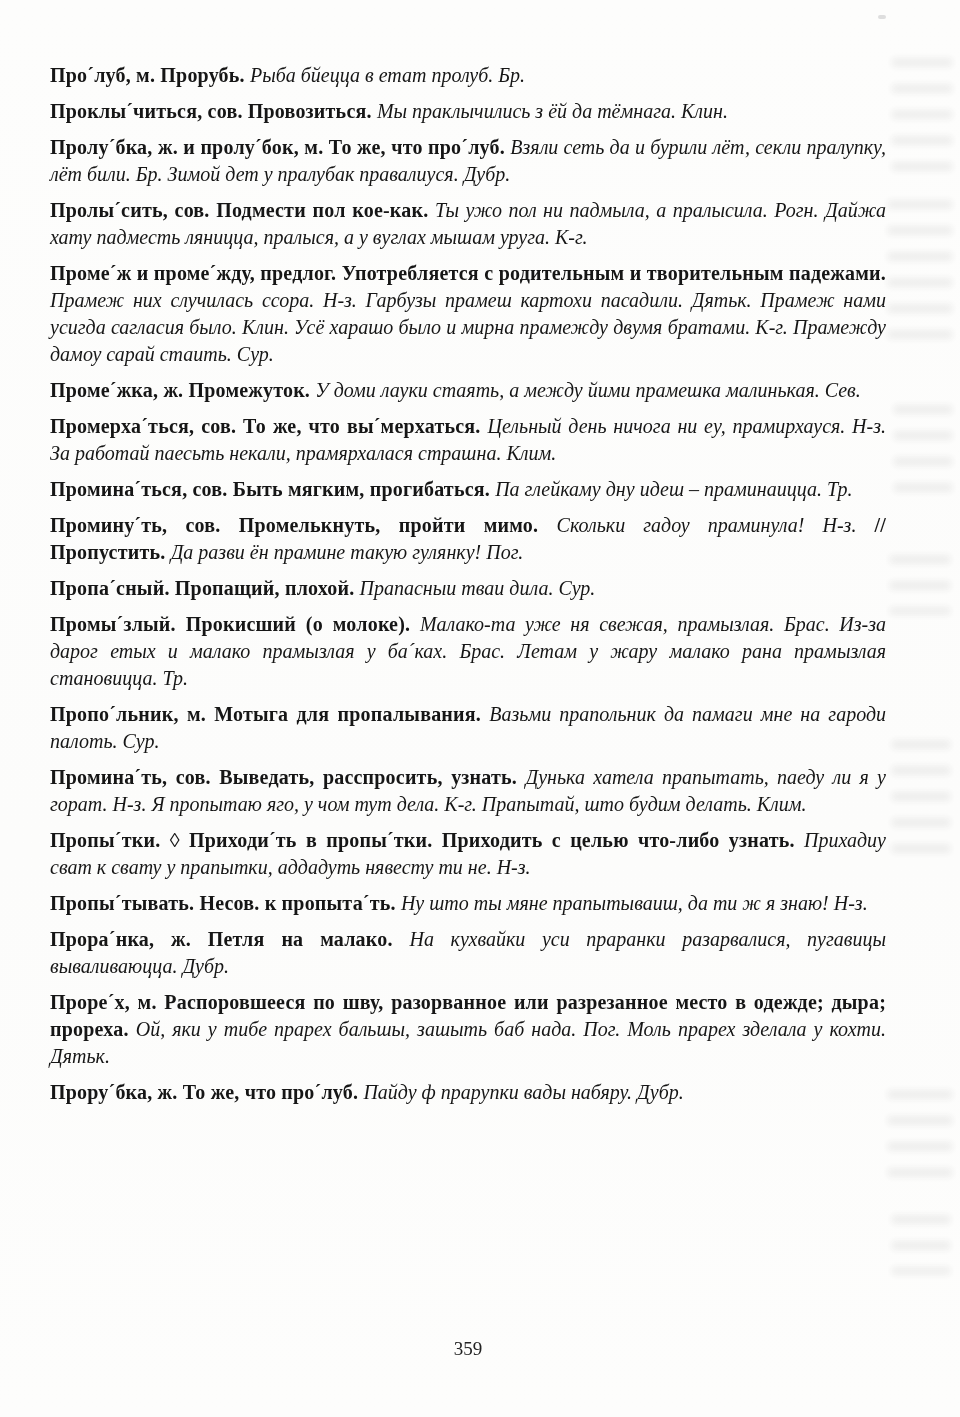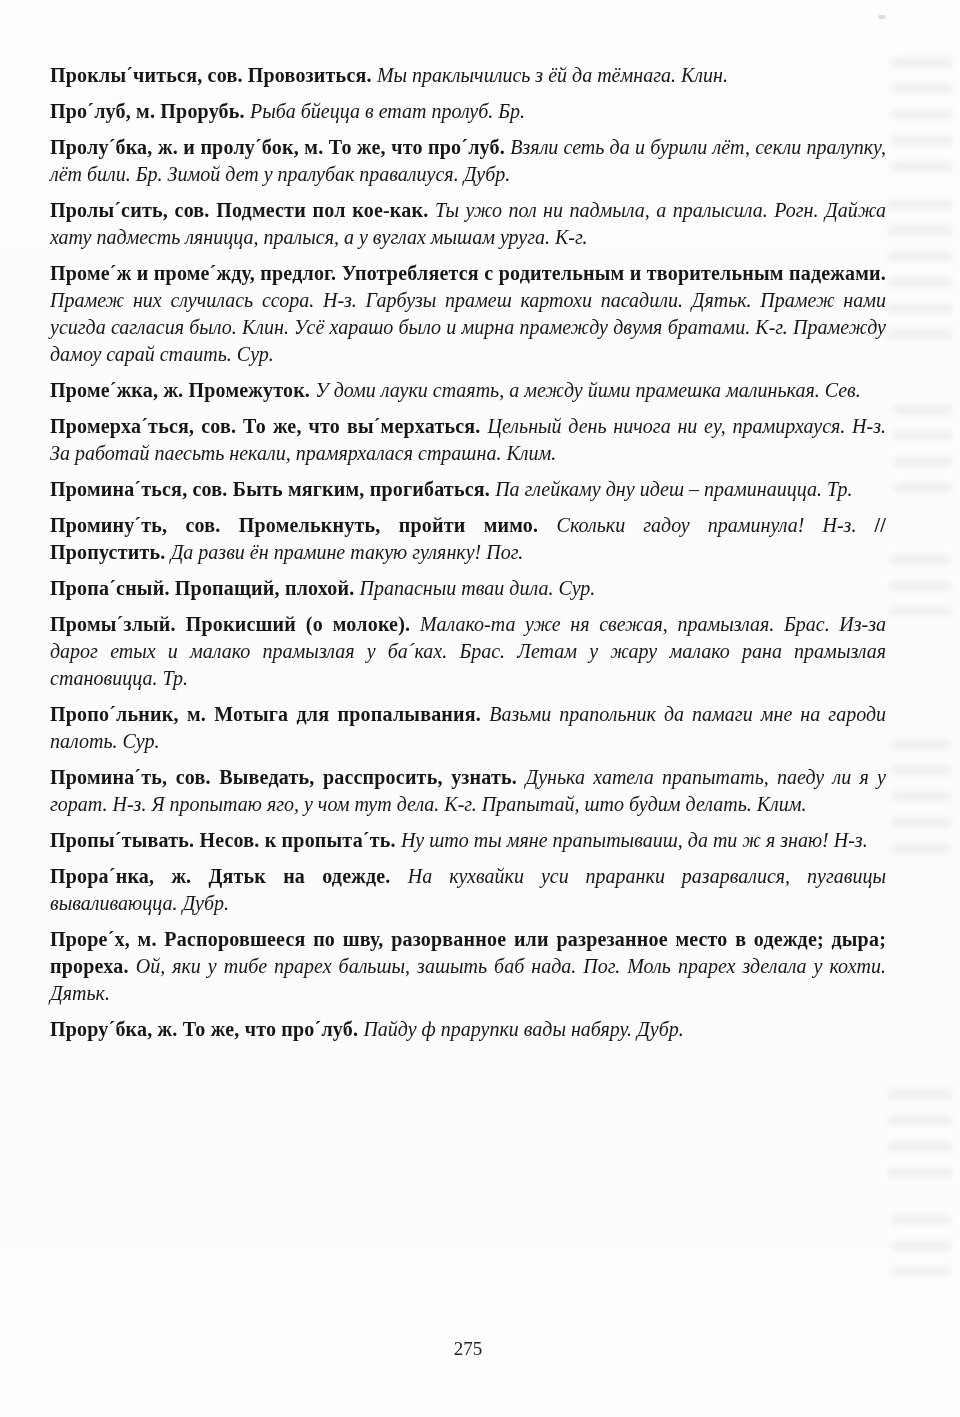--- a/index.html
+++ b/index.html
@@ -87,34 +87,35 @@
 
   <div class="bleed b1"></div>
   <div class="bleed b2"></div>
   <div class="bleed b3"></div>
   <div class="bleed b4"></div>
   <div class="bleed b5"></div>
   <div class="bleed b6"></div>
   <div class="bleed b7"></div>
 
   <div class="text-block">
+      <p class="entry"><span class="seg-b">Про´луб, м. Прорубь. </span><span class="seg-i">Рыба бйецца в етат пролуб. Бр.</span></p>
       <p class="entry"><span class="seg-b">Проклы´читься, сов. Провозиться. </span><span class="seg-i">Мы праклычились з ёй да тёмнага. Клин.</span></p>
-      <p class="entry"><span class="seg-b">Про´луб, м. Прорубь. </span><span class="seg-i">Рыба бйецца в етат пролуб. Бр.</span></p>
       <p class="entry"><span class="seg-b">Пролу´бка, ж. и пролу´бок, м. То же, что про´луб. </span><span class="seg-i">Взяли сеть да и бурили лёт, секли пралупку, лёт били. Бр. Зимой дет у пралубак правалиуся. Дубр.</span></p>
       <p class="entry"><span class="seg-b">Пролы´сить, сов. Подмести пол кое-как. </span><span class="seg-i">Ты ужо пол ни падмыла, а пралысила. Рогн. Дайжа хату падместь ляницца, пралыся, а у вуглах мышам уруга. К-г.</span></p>
       <p class="entry"><span class="seg-b">Проме´ж и проме´жду, предлог. Употребляется с родительным и творительным падежами. </span><span class="seg-i">Прамеж них случилась ссора. Н-з. Гарбузы прамеш картохи пасадили. Дятьк. Прамеж нами усигда сагласия было. Клин. Усё харашо было и мирна прамежду двумя братами. К-г. Прамежду дамоу сарай стаить. Сур.</span></p>
       <p class="entry"><span class="seg-b">Проме´жка, ж. Промежуток. </span><span class="seg-i">У доми лауки стаять, а между йими прамешка малинькая. Сев.</span></p>
       <p class="entry"><span class="seg-b">Промерха´ться, сов. То же, что вы´мерхаться. </span><span class="seg-i">Цельный день ничога ни еу, прамирхауся. Н-з. За работай паесьть некали, прамярхалася страшна. Клим.</span></p>
       <p class="entry"><span class="seg-b">Промина´ться, сов. Быть мягким, прогибаться. </span><span class="seg-i">Па глейкаму дну идеш – праминаицца. Тр.</span></p>
       <p class="entry"><span class="seg-b">Промину´ть, сов. Промелькнуть, пройти мимо. </span><span class="seg-i">Скольки гадоу праминула! Н-з. </span><span class="seg-b">// Пропустить. </span><span class="seg-i">Да разви ён прамине такую гулянку! Пог.</span></p>
       <p class="entry"><span class="seg-b">Пропа´сный. Пропащий, плохой. </span><span class="seg-i">Прапасныи тваи дила. Сур.</span></p>
       <p class="entry"><span class="seg-b">Промы´злый. Прокисший (о молоке). </span><span class="seg-i">Малако-та уже ня свежая, прамызлая. Брас. Из-за дарог етых и малако прамызлая у ба´ках. Брас. Летам у жару малако рана прамызлая становицца. Тр.</span></p>
       <p class="entry"><span class="seg-b">Пропо´льник, м. Мотыга для пропалывания. </span><span class="seg-i">Вазьми прапольник да памаги мне на гароди палоть. Сур.</span></p>
       <p class="entry"><span class="seg-b">Промина´ть, сов. Выведать, расспросить, узнать. </span><span class="seg-i">Дунька хатела прапытать, паеду ли я у горат. Н-з. Я пропытаю яго, у чом тут дела. К-г. Прапытай, што будим делать. Клим.</span></p>
+      <p class="entry"><span class="seg-b">Пропы´тки. ◊ Приходи´ть в пропы´тки. Приходить с целью что-либо узнать. </span><span class="seg-i">Прихадиу сват к свату у прапытки, аддадуть нявесту ти не. Н-з.</span></p>
       <p class="entry"><span class="seg-b">Пропы´тывать. Несов. к пропыта´ть. </span><span class="seg-i">Ну што ты мяне прапытываиш, да ти ж я знаю! Н-з.</span></p>
-      <p class="entry"><span class="seg-b">Прора´нка, ж. Дятьк на одежде. </span><span class="seg-i">На кухвайки уси праранки разарвалися, пугавицы вываливаюцца. Дубр.</span></p>
+      <p class="entry"><span class="seg-b">Прора´нка, ж. Петля на малако. </span><span class="seg-i">На кухвайки уси праранки разарвалися, пугавицы вываливаюцца. Дубр.</span></p>
       <p class="entry"><span class="seg-b">Проре´х, м. Распоровшееся по шву, разорванное или разрезанное место в одежде; дыра; прореха. </span><span class="seg-i">Ой, яки у тибе прарех бальшы, зашыть баб нада. Пог. Моль прарех зделала у кохти. Дятьк.</span></p>
       <p class="entry"><span class="seg-b">Прору´бка, ж. То же, что про´луб. </span><span class="seg-i">Пайду ф прарупки вады набяру. Дубр.</span></p>
     </div>
 
-  <div class="page-number">275</div>
+  <div class="page-number">359</div>
 
 </div>
 
 </body></html>

